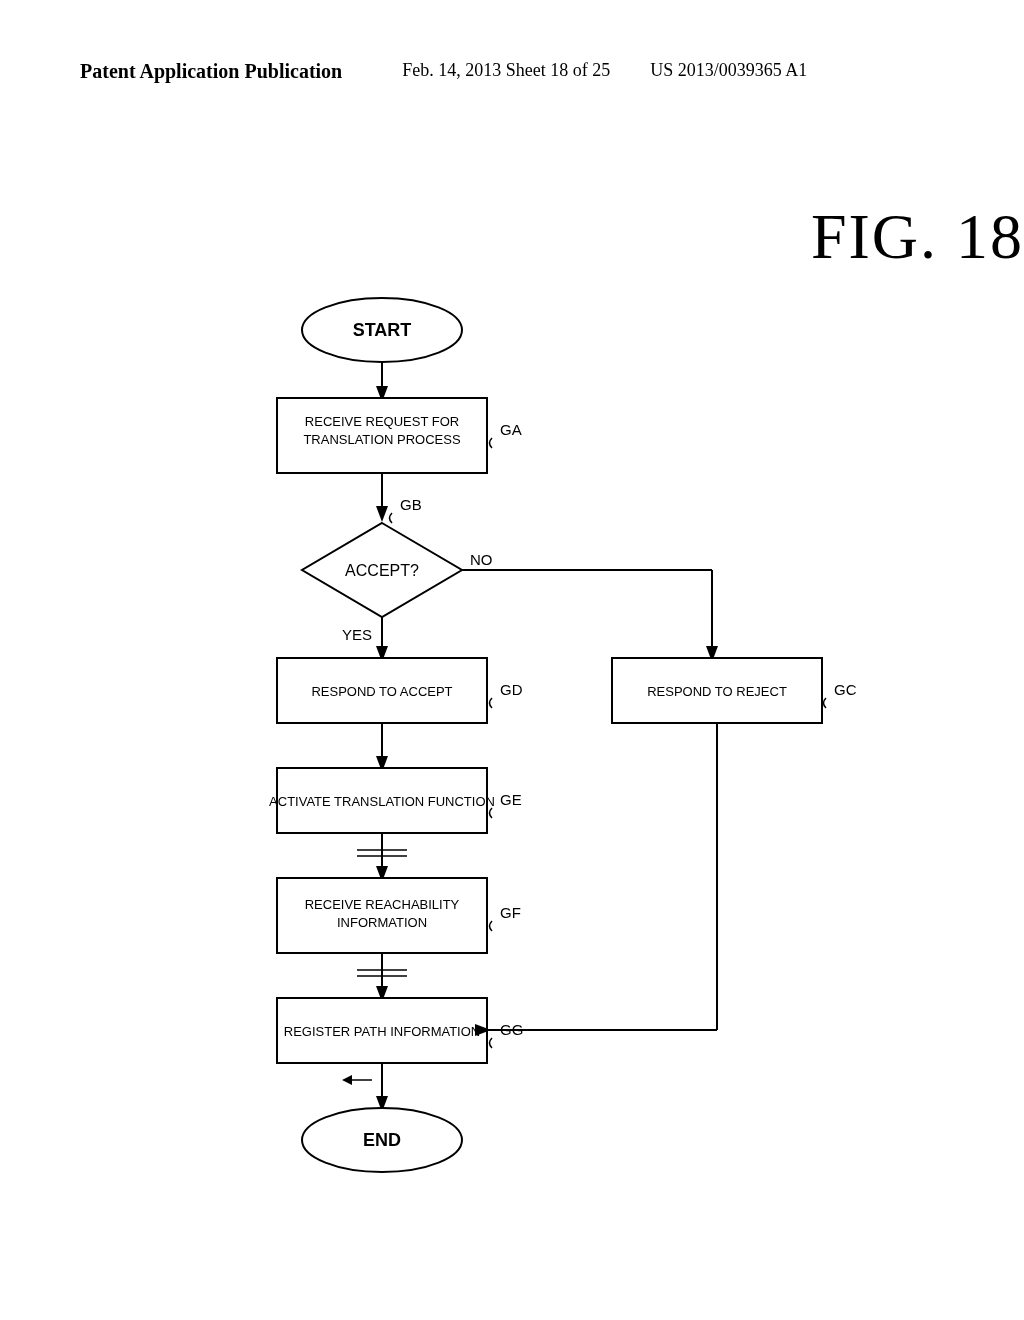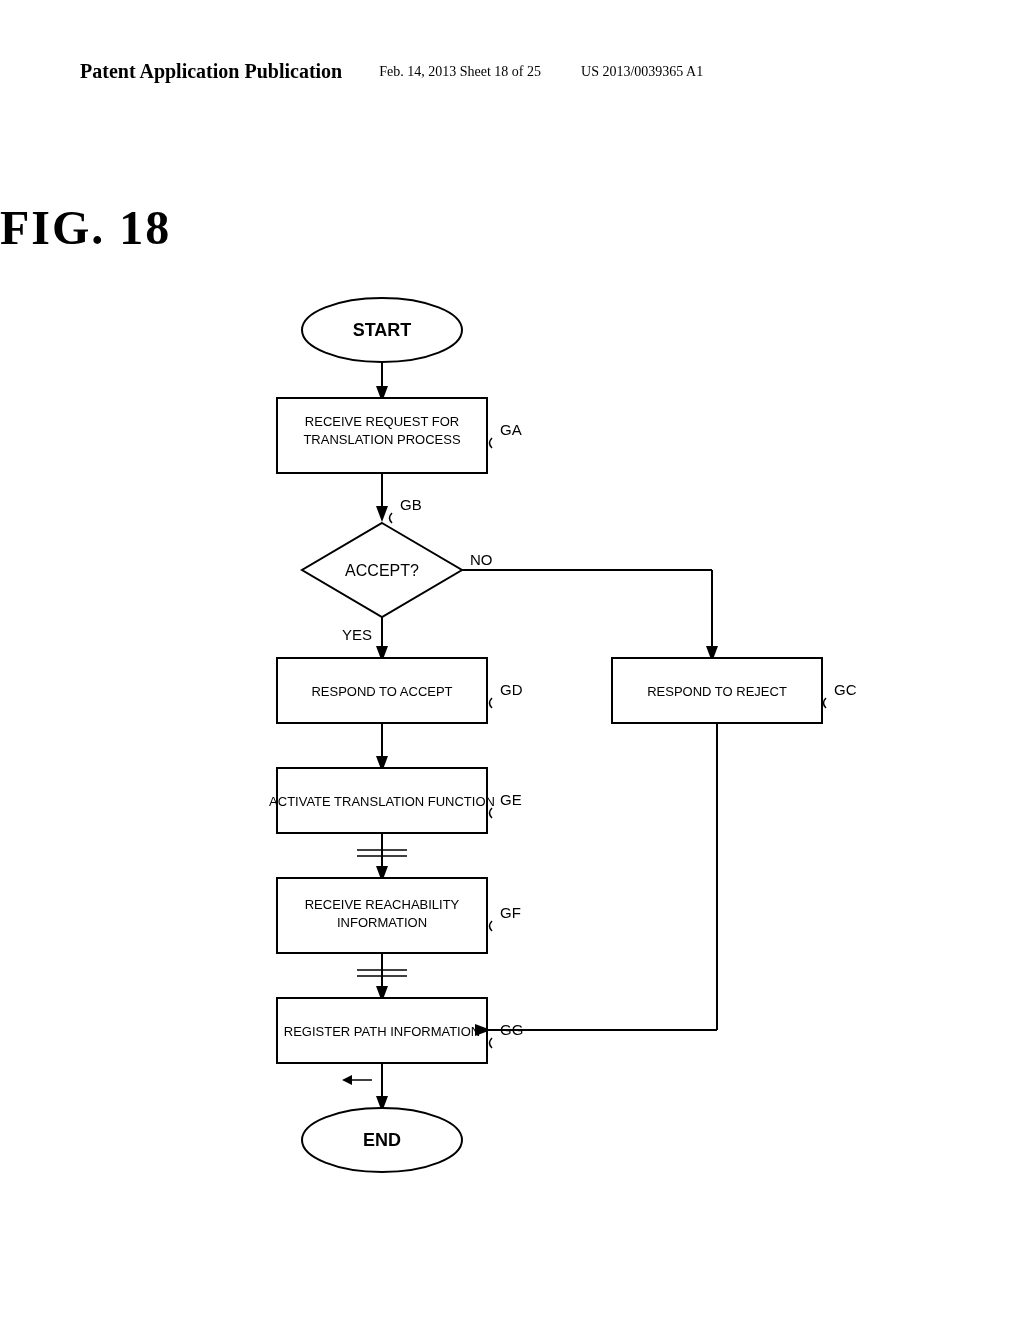--- a/index.html
+++ b/index.html
@@ -11,48 +11,48 @@
       position: relative;
       overflow: hidden;
     }
 
     .header {
       position: absolute;
       top: 60px;
       left: 0;
       right: 0;
       display: flex;
-      align-items: center;
+      align-items: flex-start;
       padding: 0 80px;
       font-size: 18px;
     }
 
     .header-patent {
       font-weight: bold;
       font-size: 20px;
     }
 
     .header-date {
-      margin-left: 37px;
-      font-size: 14px;
+      margin-left: 60px;
+      font-size: 18px;
     }
 
     .header-patent-num {
       margin-left: 40px;
-      font-size: 14px;
+      font-size: 18px;
     }
 
     .fig-title {
       position: absolute;
       top: 200px;
       left: 0;
       right: 0;
-      text-align: left;
-      font-size: 48px;
-      font-weight: bold;
+      text-align: right;
+      font-size: 64px;
+      font-weight: normal;
       letter-spacing: 2px;
     }
 
     
     .flowchart {
       position: absolute;
       top: 280px;
       left: 0;
       right: 0;
       bottom: 0;

